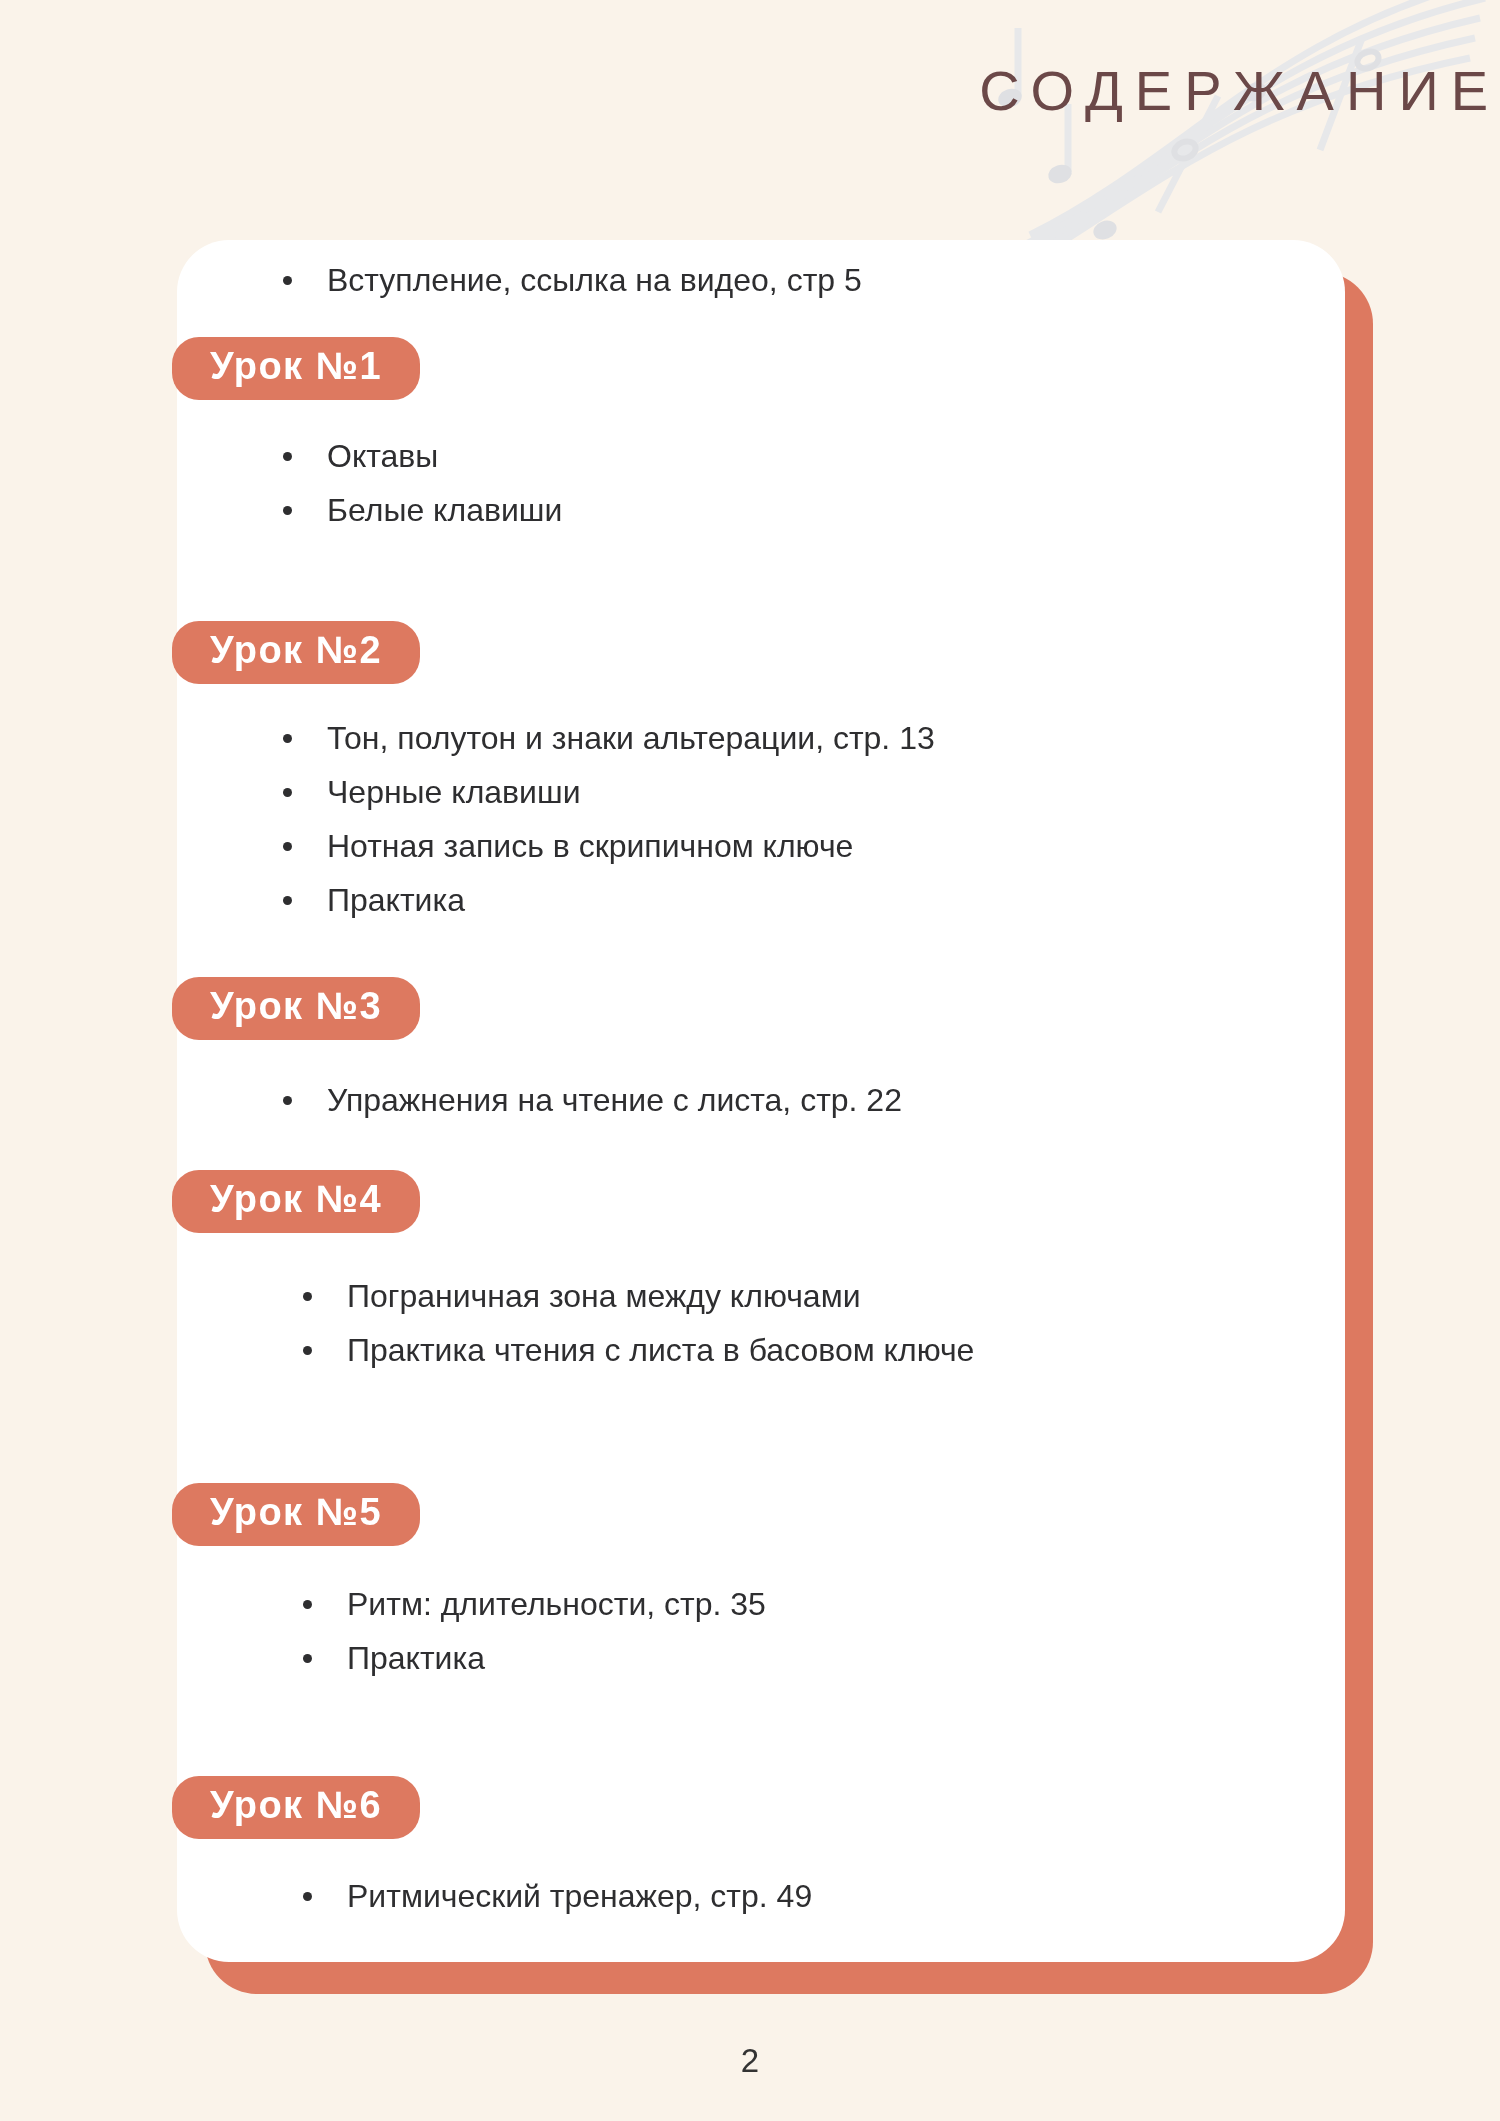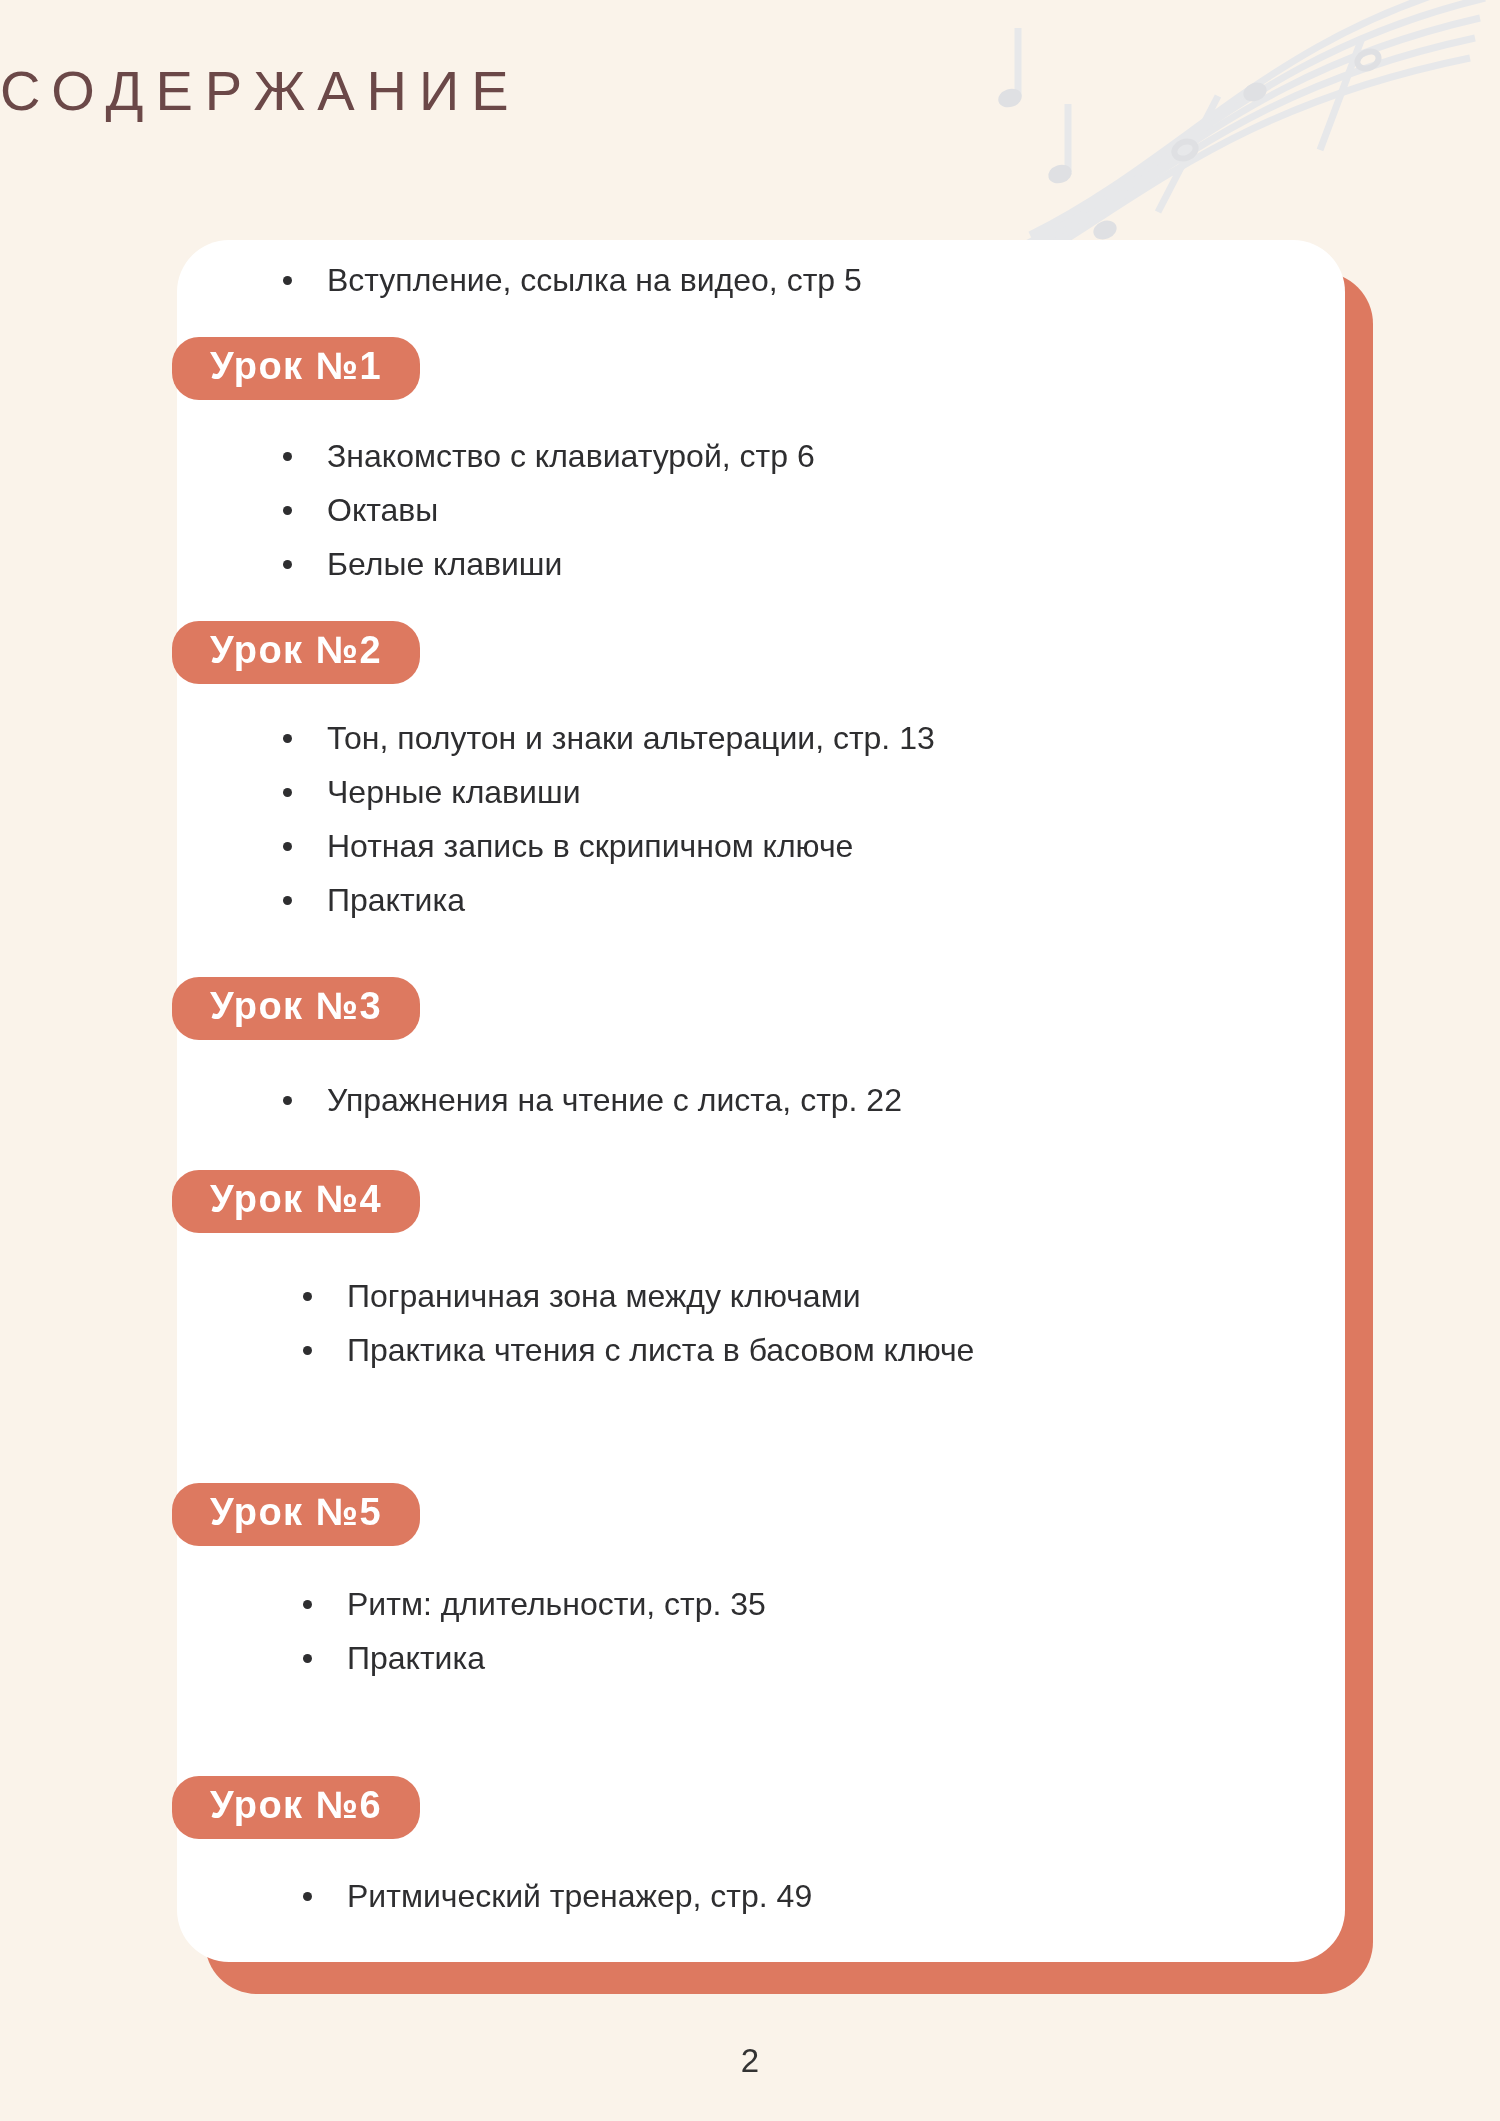--- a/index.html
+++ b/index.html
@@ -9,21 +9,21 @@
     background:#faf3ea;
     font-family:"Liberation Sans", sans-serif;
     overflow:hidden;
   }
   .deco {
     position:absolute; top:0; right:0;
     pointer-events:none;
   }
   .page-title {
     position:absolute; top:58px; left:0; width:100%;
-    text-align:left;
+    text-align:right;
     font-size:56px; font-weight:500;
     letter-spacing:12px;
     color:#6b4848;
   }
   .card-shadow {
     position:absolute; left:205px; top:272px;
     width:1168px; height:1722px;
     background:#dd7960;
     border-radius:52px;
   }
@@ -103,21 +103,20 @@
 
 <div class="card-shadow"></div>
 <div class="card"></div>
 
 <ul class="toc-list" style="top:253px">
   <li>Вступление, ссылка на видео, стр 5</li>
 </ul>
 
 <div class="badge" style="top:337px">Урок №1</div>
 <ul class="toc-list" style="top:429px">
-  <li>Знакомство с клавиатурой, стр 6</li>
   <li>Октавы</li>
   <li>Белые клавиши</li>
 </ul>
 
 <div class="badge" style="top:621px">Урок №2</div>
 <ul class="toc-list" style="top:711px">
   <li>Тон, полутон и знаки альтерации, стр. 13</li>
   <li>Черные клавиши</li>
   <li>Нотная запись в скрипичном ключе</li>
   <li>Практика</li>

